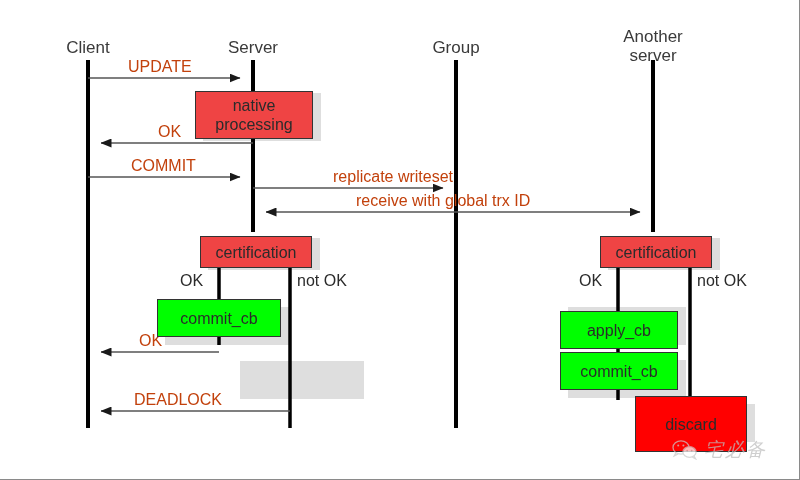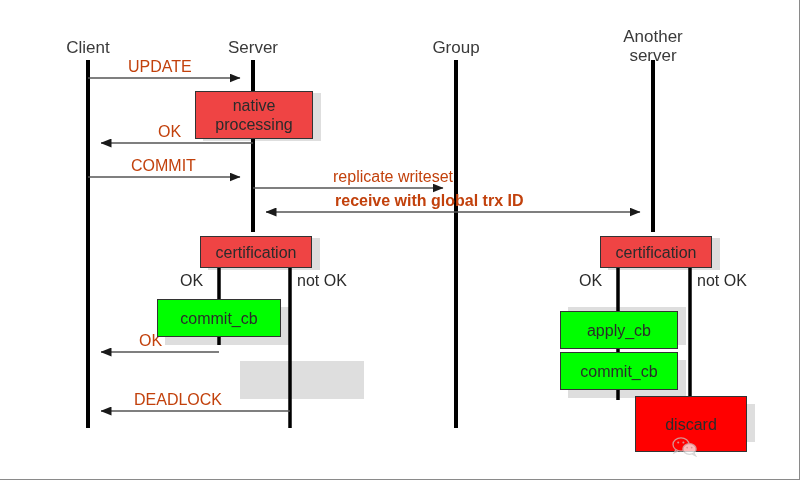--- a/index.html
+++ b/index.html
@@ -138,21 +138,21 @@
   <div class="hdr-label" style="left:48px; top:38px; width:80px;">Client</div>
   <div class="hdr-label" style="left:213px; top:38px; width:80px;">Server</div>
   <div class="hdr-label" style="left:416px; top:38px; width:80px;">Group</div>
   <div class="hdr-label" style="left:603px; top:27px; width:100px;">Another
 server</div>
 
   <div class="msg-label" style="left:128px; top:58px;">UPDATE</div>
   <div class="msg-label" style="left:158px; top:123px;">OK</div>
   <div class="msg-label" style="left:131px; top:157px;">COMMIT</div>
   <div class="msg-label" style="left:285px; top:168px;margin-left:48px;">replicate writeset</div>
-  <div class="msg-label" style="left:335px; top:192px;font-weight:bold;">receive with  global trx ID</div>
+  <div class="msg-label" style="left:356px; top:192px;">receive with  global trx ID</div>
   <div class="msg-label" style="left:139px; top:332px;">OK</div>
   <div class="msg-label" style="left:134px; top:391px;">DEADLOCK</div>
 
   <div class="branch-label" style="left:180px; top:272px;">OK</div>
   <div class="branch-label" style="left:297px; top:272px;">not OK</div>
   <div class="branch-label" style="left:579px; top:272px;">OK</div>
   <div class="branch-label" style="left:697px; top:272px;">not OK</div>
 
   <div class="node-box plain" style="left:195px; top:85px; width:118px; height:48px;">native
 processing</div>
@@ -174,15 +174,16 @@
     <svg class="wm-icon" width="26" height="20" viewBox="0 0 26 20" xmlns="http://www.w3.org/2000/svg">
       <ellipse cx="9" cy="7.5" rx="8" ry="6.6" fill="none" stroke="#c9c9c9" stroke-width="1.3"></ellipse>
       <path d="M4,12.5 L2.2,16 L6,13.9" fill="none" stroke="#c9c9c9" stroke-width="1.3"></path>
       <circle cx="6.2" cy="5.6" r="1" fill="#c9c9c9"></circle>
       <circle cx="11.4" cy="5.6" r="1" fill="#c9c9c9"></circle>
       <ellipse cx="17.5" cy="12" rx="6.6" ry="5.4" fill="#ffffff" stroke="#c9c9c9" stroke-width="1.3"></ellipse>
       <path d="M22,16 L23.6,18.8 L20.4,17.2" fill="none" stroke="#c9c9c9" stroke-width="1.3"></path>
       <circle cx="15.2" cy="10.6" r="0.85" fill="#c9c9c9"></circle>
       <circle cx="19.7" cy="10.6" r="0.85" fill="#c9c9c9"></circle>
     </svg>
+    <span class="wm-text">宅必备</span>
   </div>
 
 </div>
 
 </body></html>

